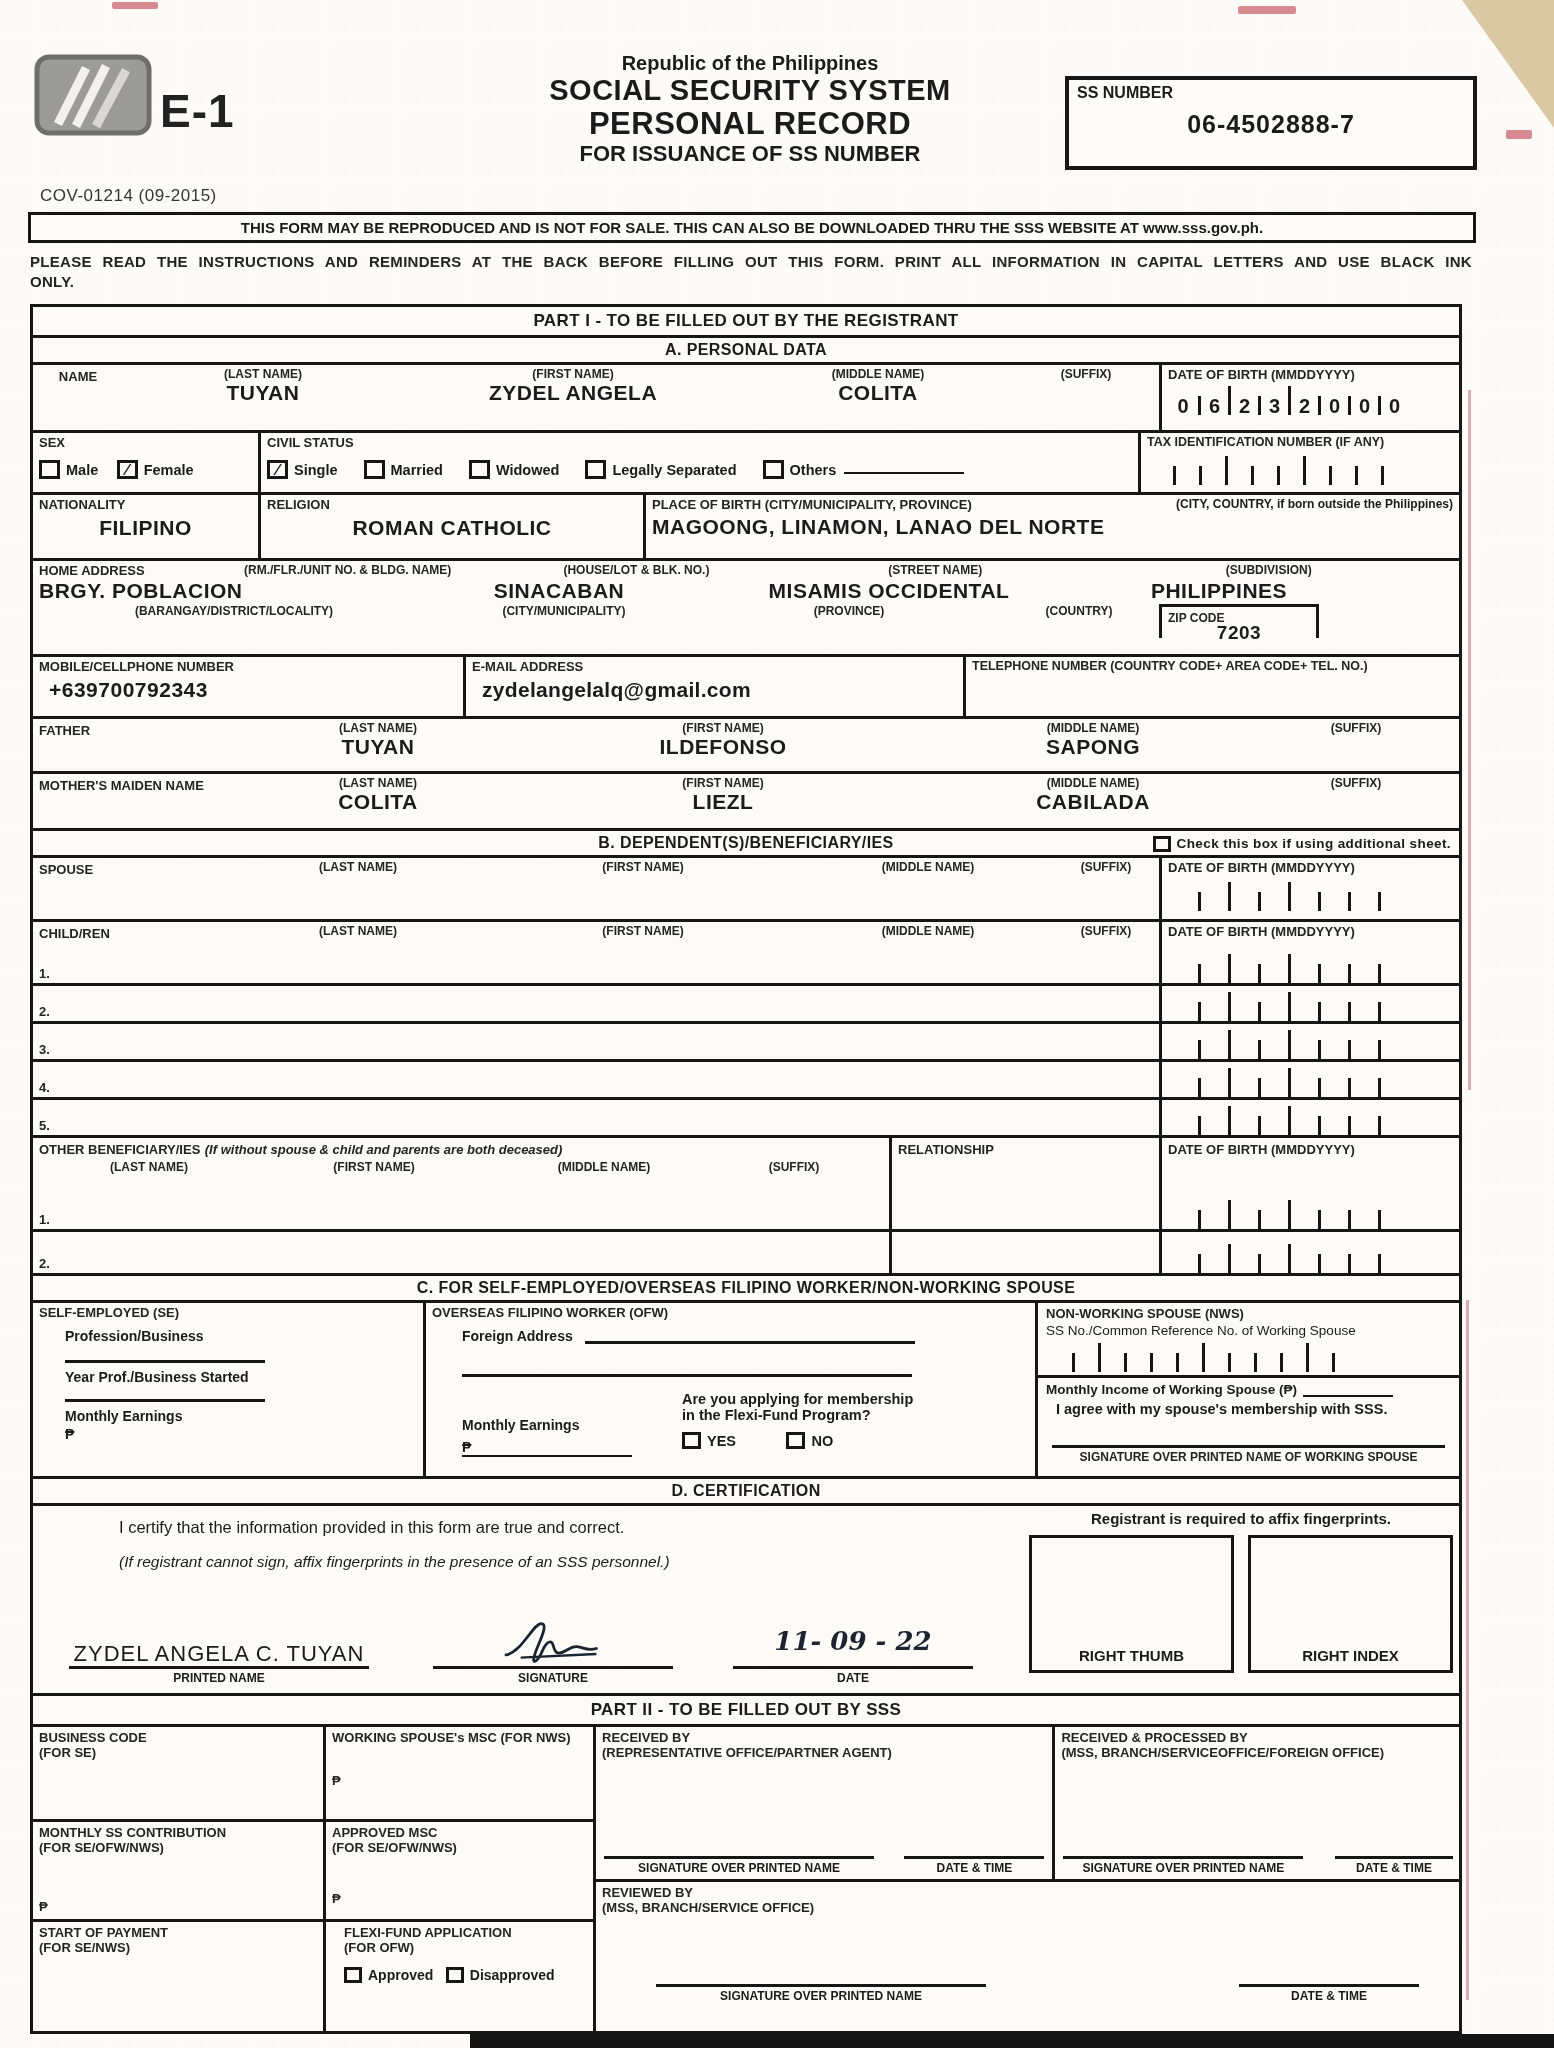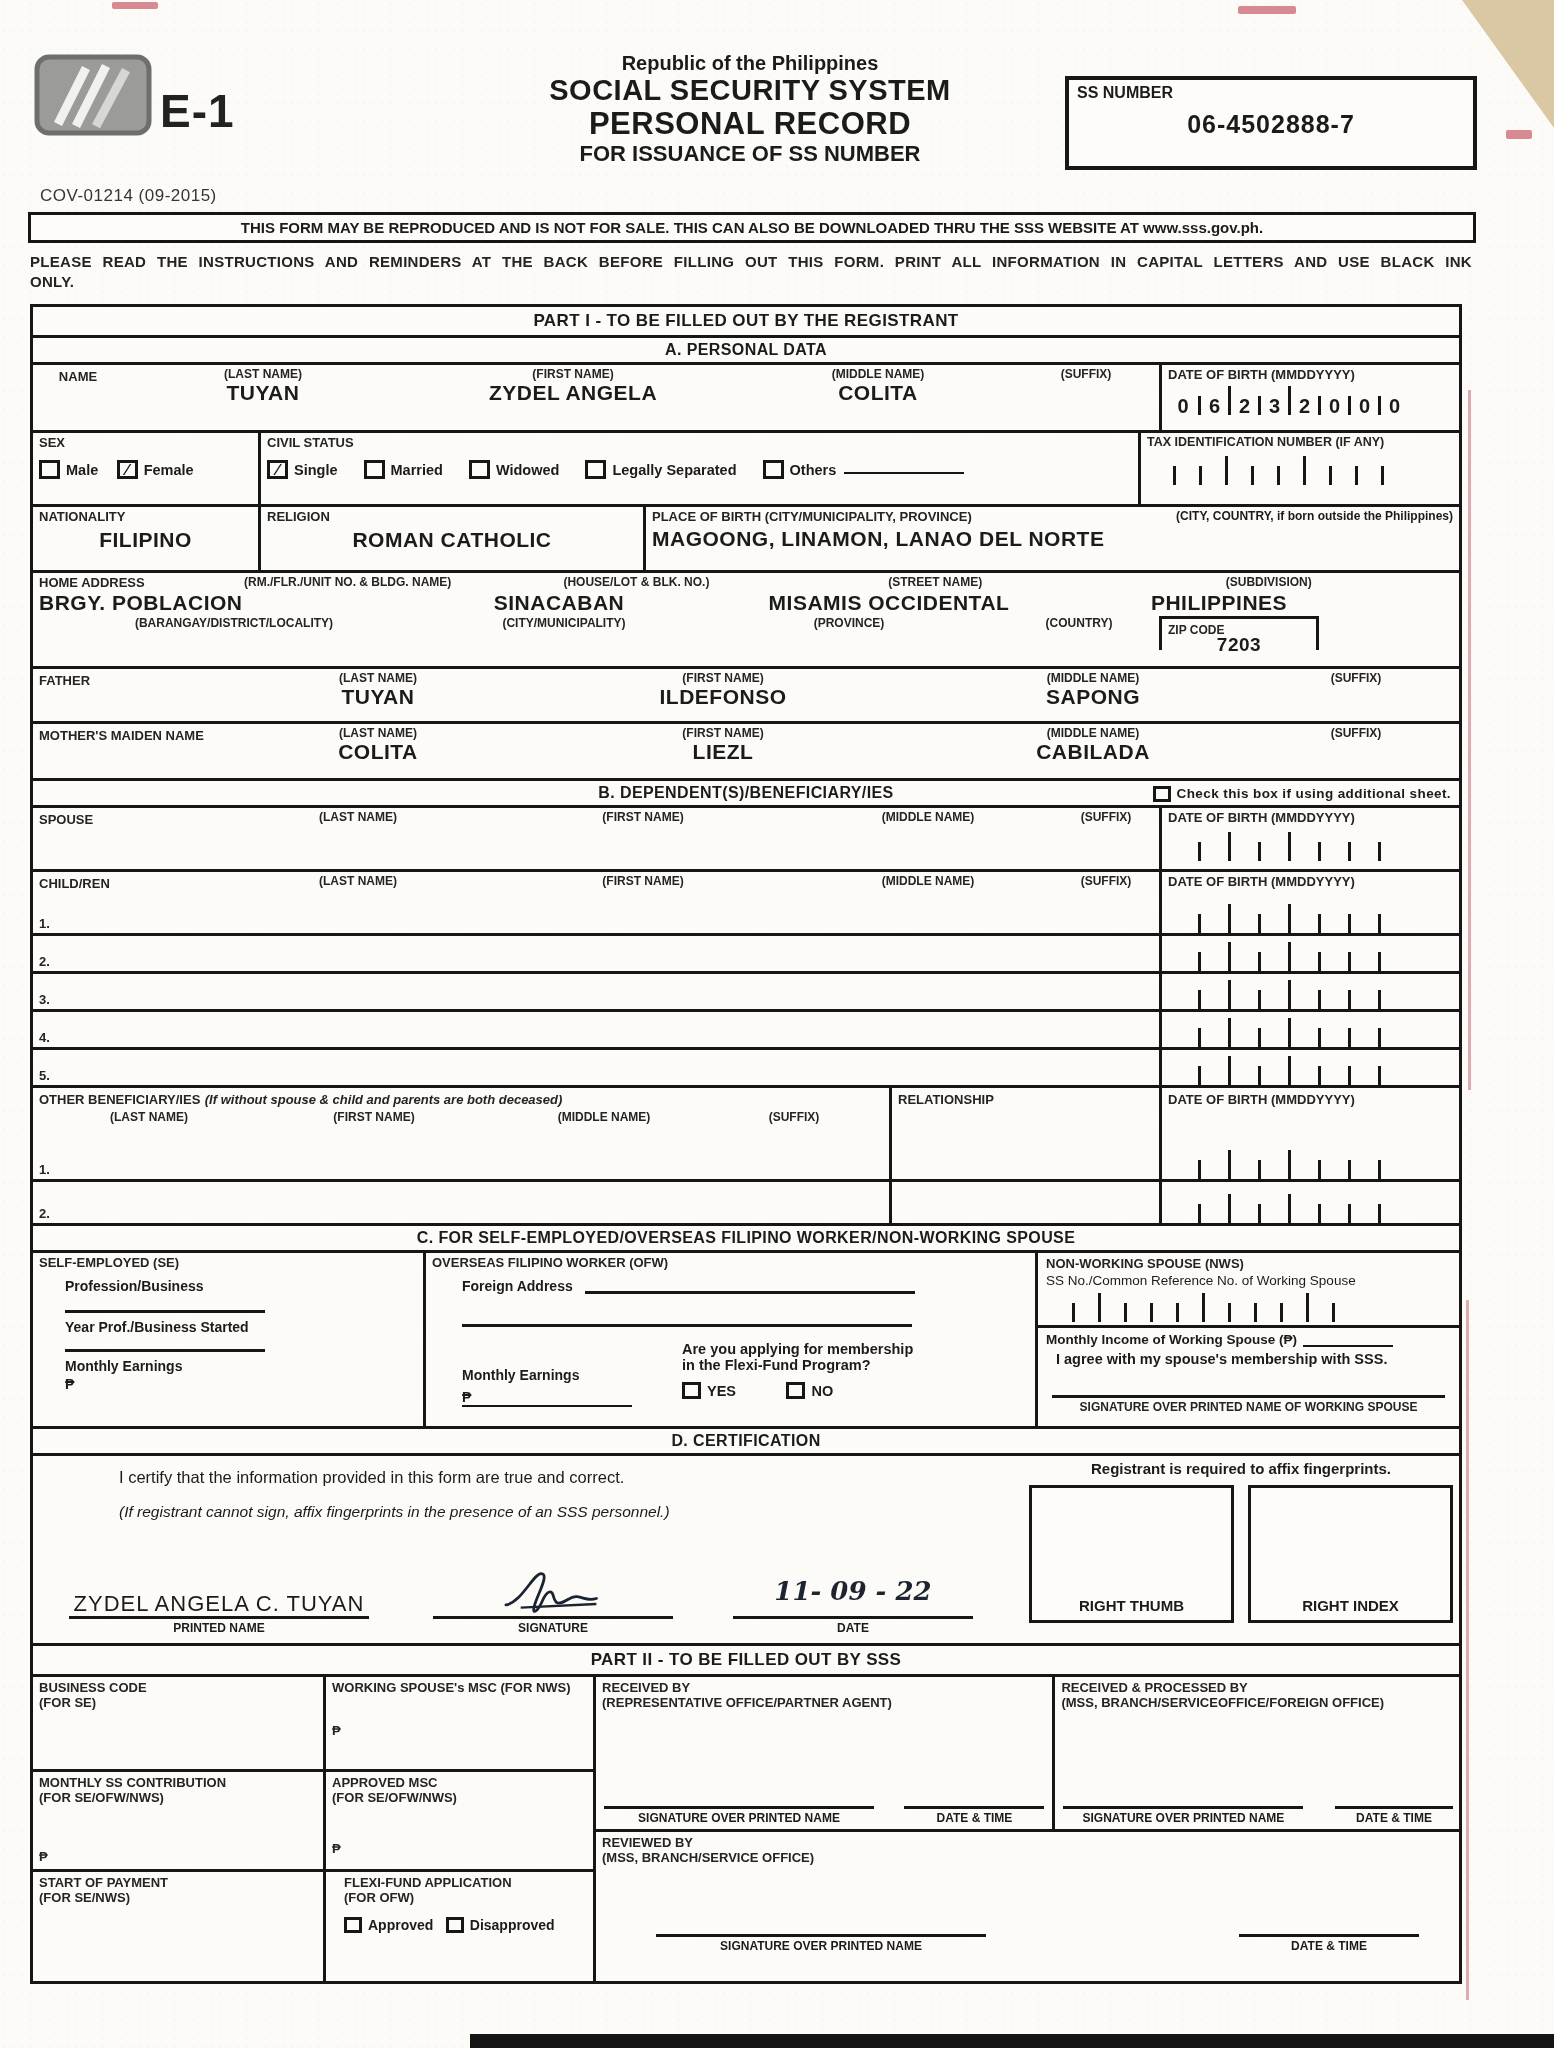--- a/index.html
+++ b/index.html
@@ -138,21 +138,21 @@
             <i class="t">2</i>
             <i>3</i>
             <i class="t">2</i>
             <i>0</i>
             <i>0</i>
             <i>0</i>
         </span>
       </div>
     </div>
 
-    <div class="frow" style="height:74px;">
+    <div class="frow" style="height:62px;">
       <div class="fc" style="width:225px;">
         <div class="lbl">SEX</div>
         <div style="margin-top:10px;">
           <span class="cb"></span><span class="cbl">Male</span>
           <span class="cb" style="margin-left:14px;">∕</span><span class="cbl">Female</span>
         </div>
       </div>
       <div class="fc" style="width:880px;">
         <div class="lbl">CIVIL STATUS</div>
         <div style="margin-top:10px;display:flex;gap:26px;align-items:center;">
@@ -219,20 +219,33 @@
           <span class="sub-l" style="width:300px;">(PROVINCE)</span>
           <span class="sub-l" style="width:160px;">(COUNTRY)</span>
           <span style="width:160px;border:3px solid #161616;border-bottom:none;padding:1px 6px;height:34px;">
             <span class="lbl" style="font-size:12px;">ZIP CODE</span>
             <span class="val" style="display:block;font-size:19px;margin-top:-3px;">7203</span>
           </span>
         </div>
       </div>
     </div>
 
+    <div class="frow" style="height:62px;">
+      <div class="fc" style="width:430px;">
+        <div class="lbl">MOBILE/CELLPHONE NUMBER</div>
+        <div class="val left" style="margin-top:4px;padding-left:10px;">+639700792343</div>
+      </div>
+      <div class="fc" style="width:500px;">
+        <div class="lbl">E-MAIL ADDRESS</div>
+        <div class="val left" style="margin-top:4px;padding-left:10px;letter-spacing:.3px;">zydelangelalq@gmail.com</div>
+      </div>
+      <div class="fc" style="width:496px;">
+        <div class="lbl" style="font-size:12.5px;">TELEPHONE NUMBER (COUNTRY CODE+ AREA CODE+ TEL. NO.)</div>
+      </div>
+    </div>
 
     <div class="frow" style="height:55px;">
       <div class="fc" style="width:210px;"><span class="lbl">FATHER</span></div>
       <div class="fc" style="width:270px;border-left:none;">
         <div class="sub-l">(LAST NAME)</div>
         <div class="val">TUYAN</div>
       </div>
       <div class="fc" style="width:420px;border-left:none;">
         <div class="sub-l">(FIRST NAME)</div>
         <div class="val">ILDEFONSO</div>

